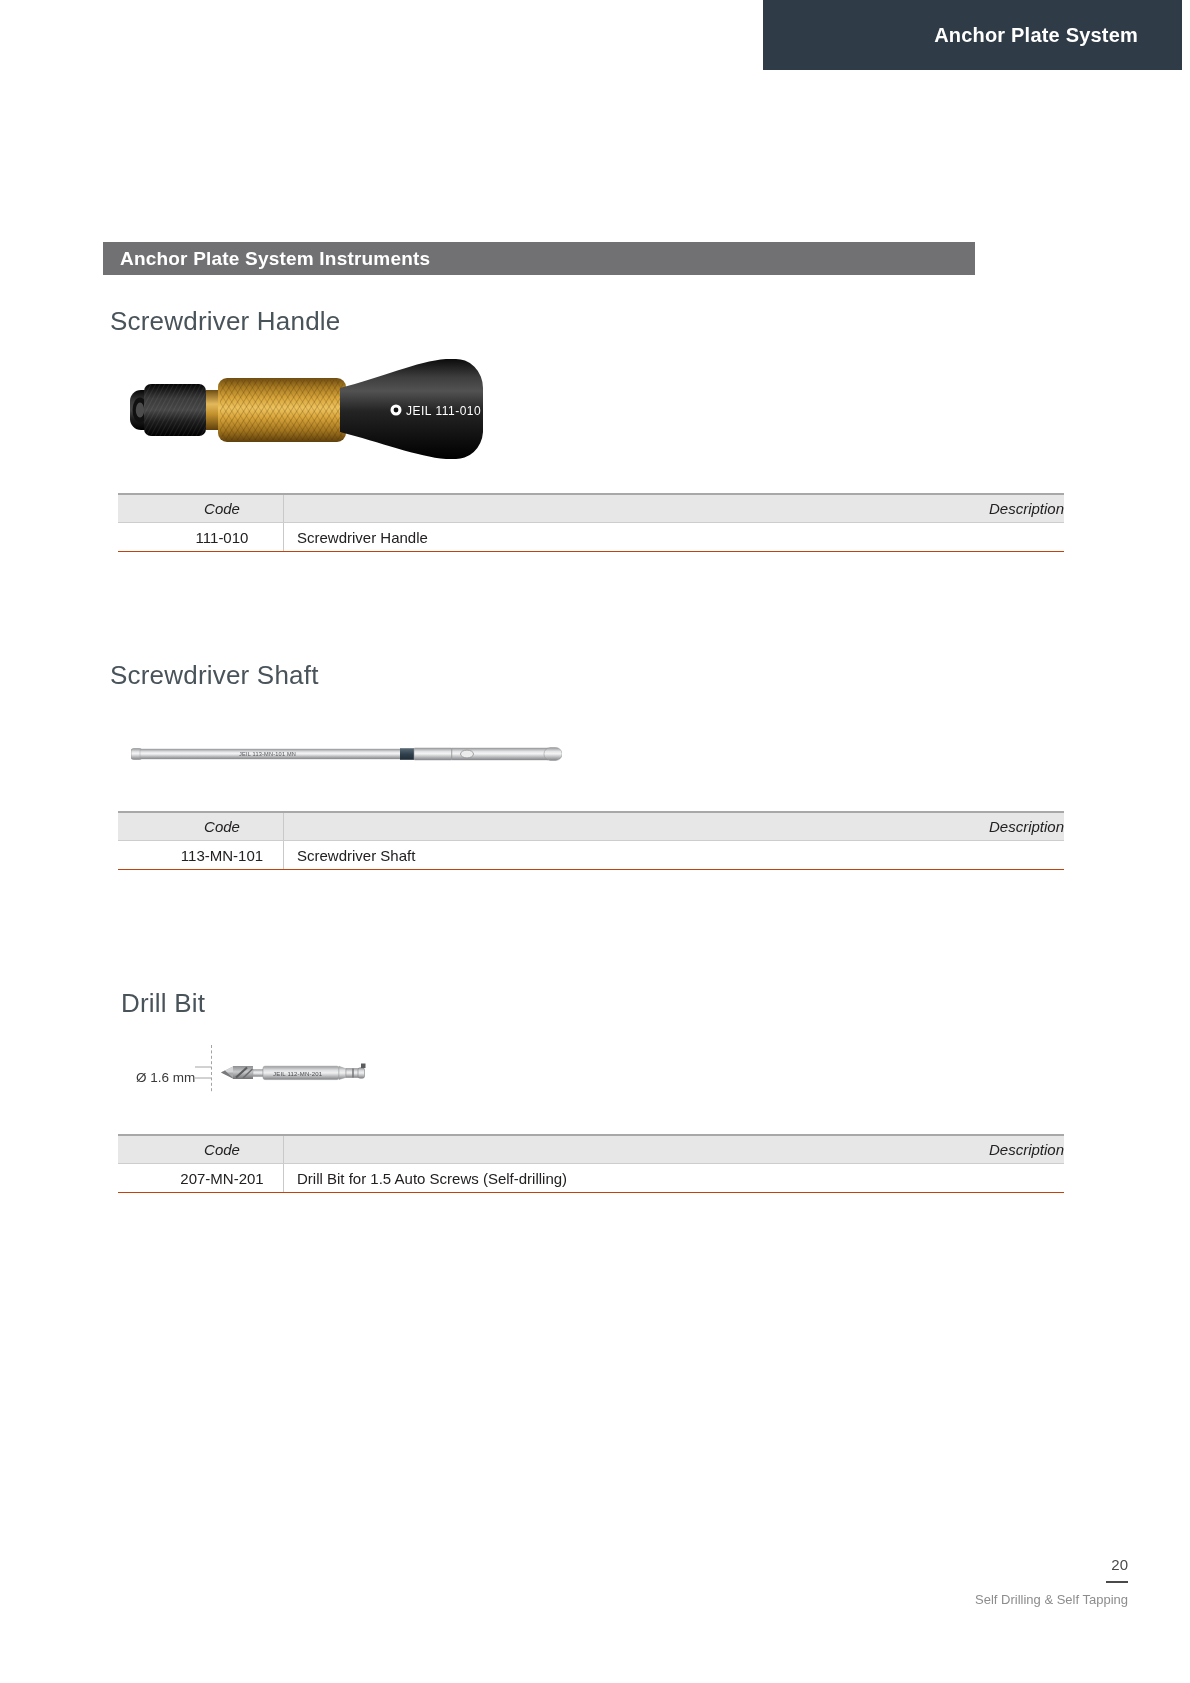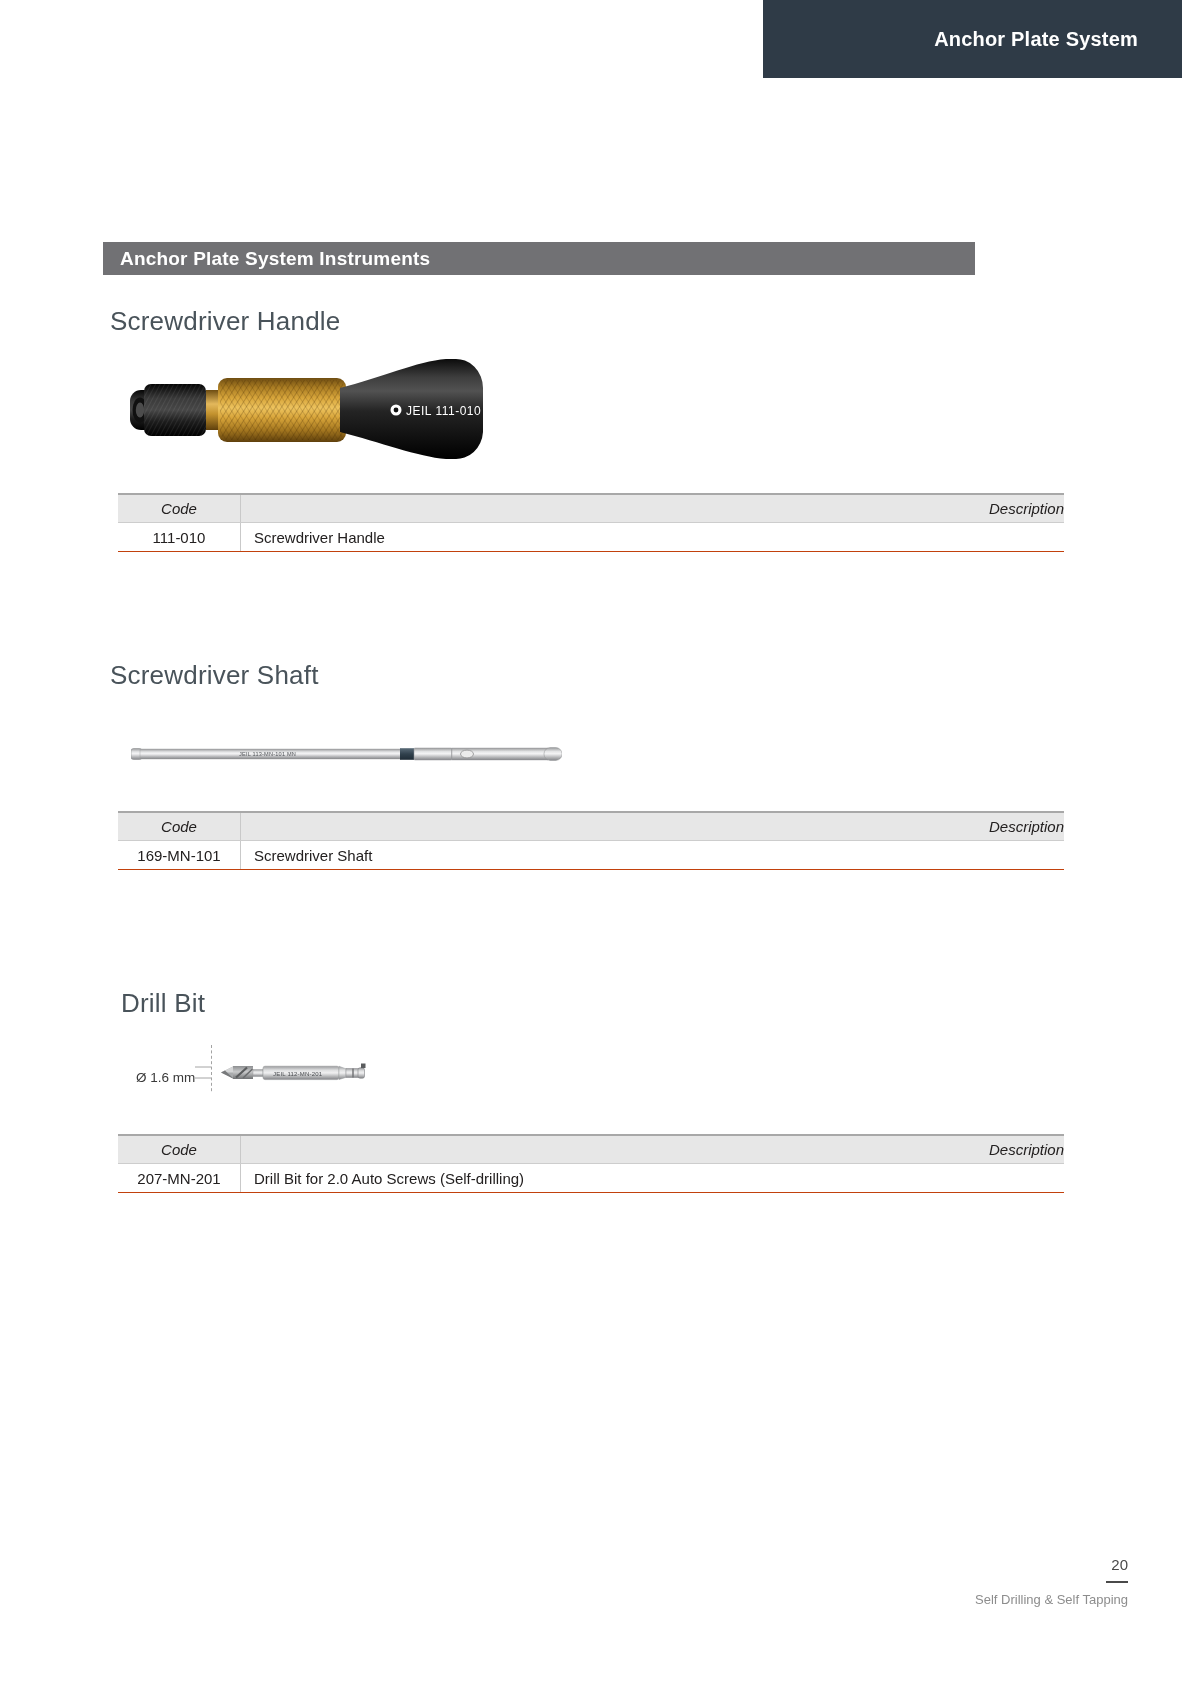--- a/index.html
+++ b/index.html
@@ -5,21 +5,21 @@
   html,body{margin:0;padding:0;background:#ffffff;}
   .page{
     position:relative;
     width:1190px;height:1683px;
     background:#ffffff;
     font-family:"Liberation Sans","DejaVu Sans",sans-serif;
     overflow:hidden;
   }
   
   .top-band{
-    position:absolute;left:763px;top:0;width:419px;height:78px;
+    position:absolute;left:763px;top:0;width:419px;height:70px;
     background:#2f3b47;
     display:flex;align-items:center;justify-content:flex-end;
     padding-right:44px;box-sizing:border-box;
   }
   .top-band .band-title{color:#ffffff;font-size:20px;font-weight:bold;letter-spacing:.2px;}
   
   .section-banner{
     position:absolute;left:103px;top:242px;width:872px;height:33px;
     background:#717174;
     display:flex;align-items:center;
@@ -38,21 +38,21 @@
     background:#e7e7e7;border-top:2px solid #a8a8a8;border-bottom:1px solid #cdcdcd;
     font-style:italic;
   }
   .itable .drow{
     display:flex;align-items:center;height:28px;
     background:#ffffff;border-bottom:1px solid #c2410c;
   }
   .itable .col-code{
     width:122px;flex:0 0 122px;text-align:center;
     border-right:1px solid #c9c9c9;align-self:stretch;
-    display:flex;align-items:center;justify-content:center;
+    display:flex;align-items:center;justify-content:center;padding-left:43px;
   }
   .itable .col-desc{flex:1;padding-left:13px;}
   .itable .hrow .col-desc{text-align:right;padding-left:0;}
   
   .figure{position:absolute;text-align:center;}
   
   .footer-pagenum{
     position:absolute;right:62px;top:1556px;width:120px;
     text-align:right;font-size:15px;color:#4a4a4a;
   }
@@ -183,21 +183,21 @@
       <rect x="413" y="3.6" width="18" height="12.8" rx="6.2" fill="url(#g2-met)" stroke="#8f9092" stroke-width=".5"></rect>
     </svg>
   </div>
 
   <div class="itable" style="top:811px;">
     <div class="hrow">
       <div class="col-code">Code</div>
       <div class="col-desc">Description</div>
     </div>
     <div class="drow">
-      <div class="col-code">169-MN-101</div>
+      <div class="col-code">113-MN-101</div>
       <div class="col-desc">Screwdriver Shaft</div>
     </div>
   </div>
 
   <div class="section-heading" style="top:988px;margin-left:11px;">Drill Bit</div>
 
   <div class="figure" style="left:133px;top:1040px;">
     <svg width="240" height="58" viewBox="0 0 240 58">
       <defs>
         <linearGradient id="g3-met" x1="0" y1="0" x2="0" y2="1">
@@ -236,21 +236,21 @@
     </svg>
   </div>
 
   <div class="itable" style="top:1134px;">
     <div class="hrow">
       <div class="col-code">Code</div>
       <div class="col-desc">Description</div>
     </div>
     <div class="drow">
       <div class="col-code">207-MN-201</div>
-      <div class="col-desc">Drill Bit for 2.0 Auto Screws (Self-drilling)</div>
+      <div class="col-desc">Drill Bit for 1.5 Auto Screws (Self-drilling)</div>
     </div>
   </div>
 
   <div class="footer-pagenum">20</div>
   <div class="footer-rule"></div>
   <div class="footer-tagline">Self Drilling &amp; Self Tapping</div>
 
 </div>
 
 </body></html>

